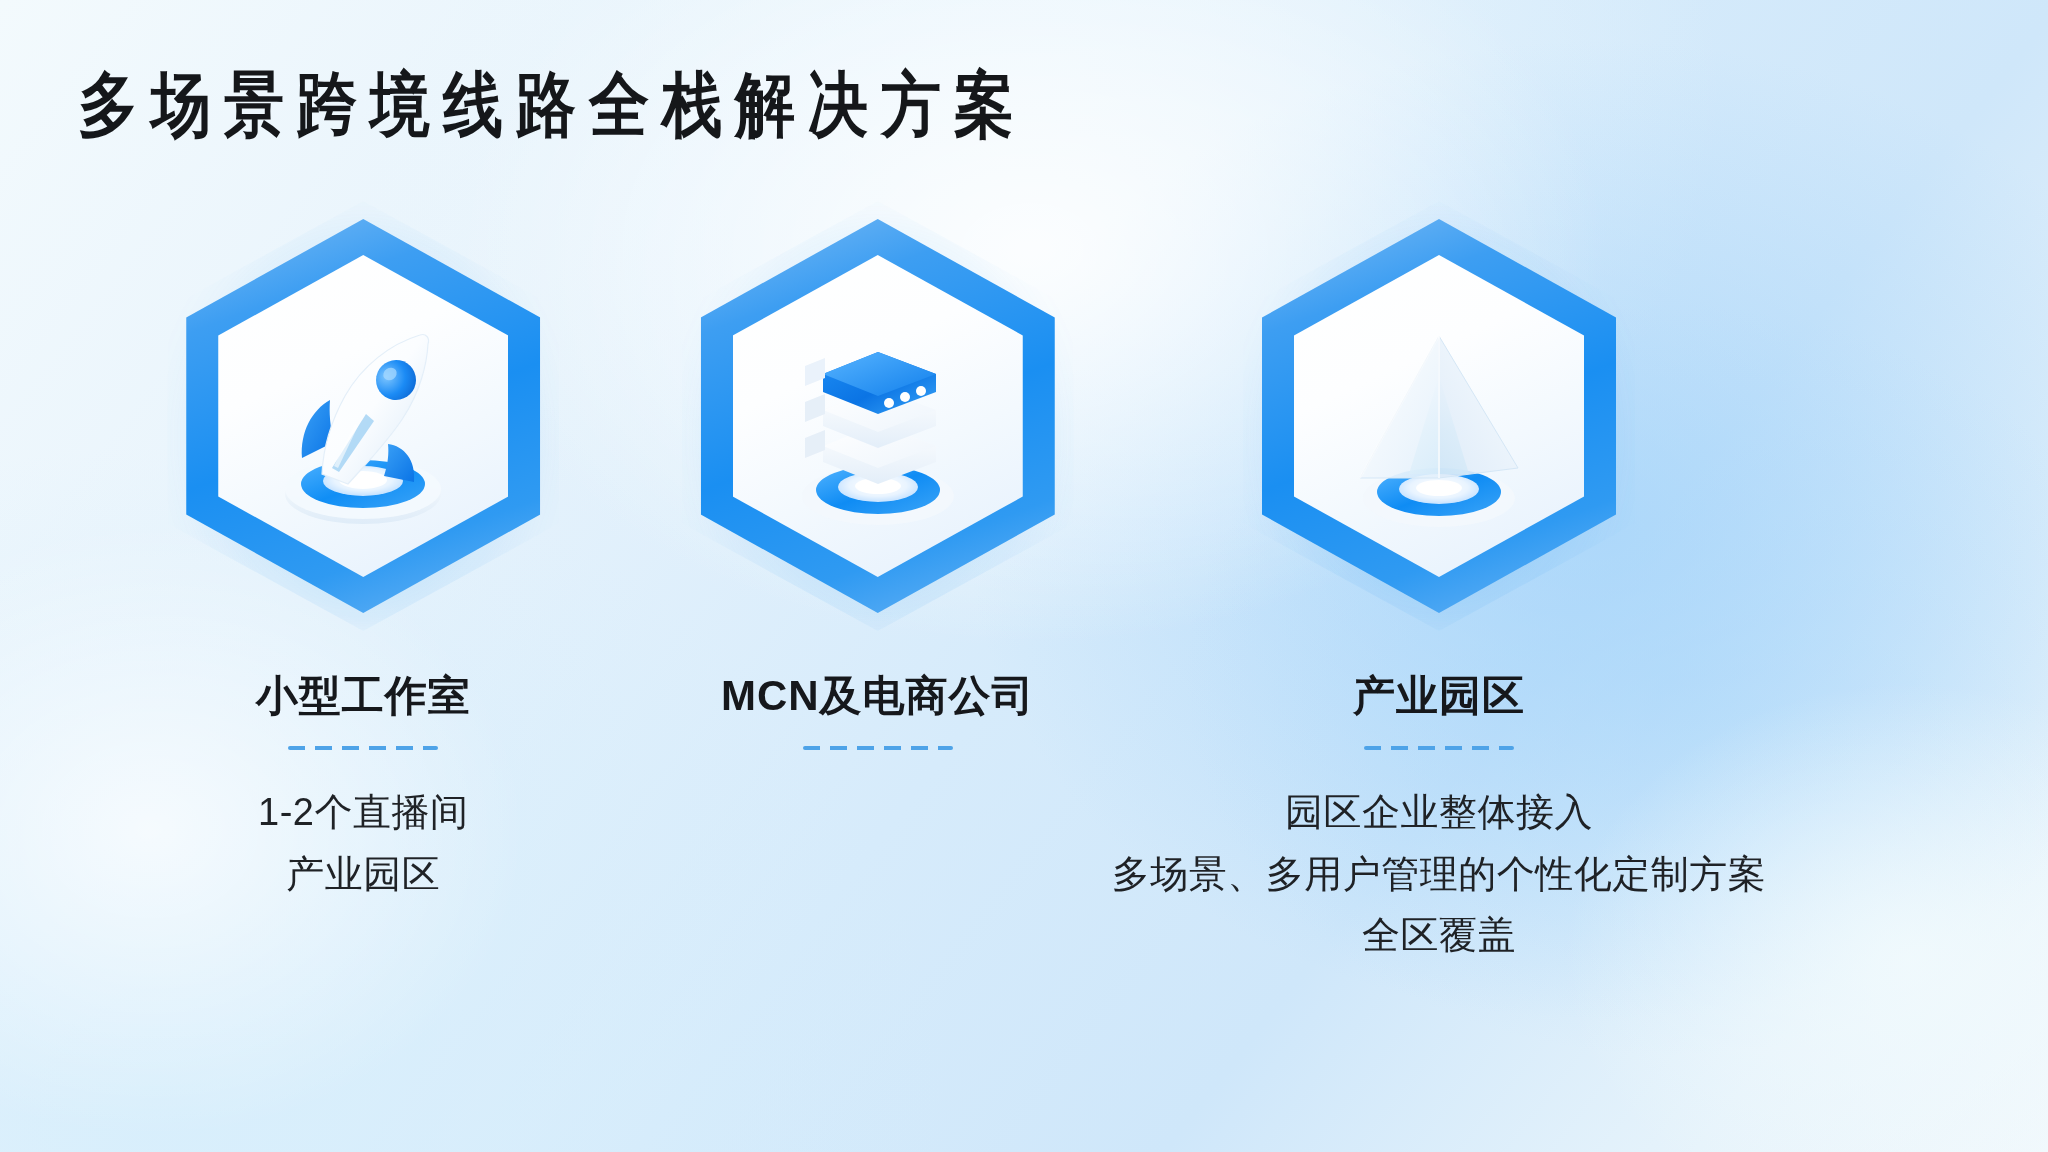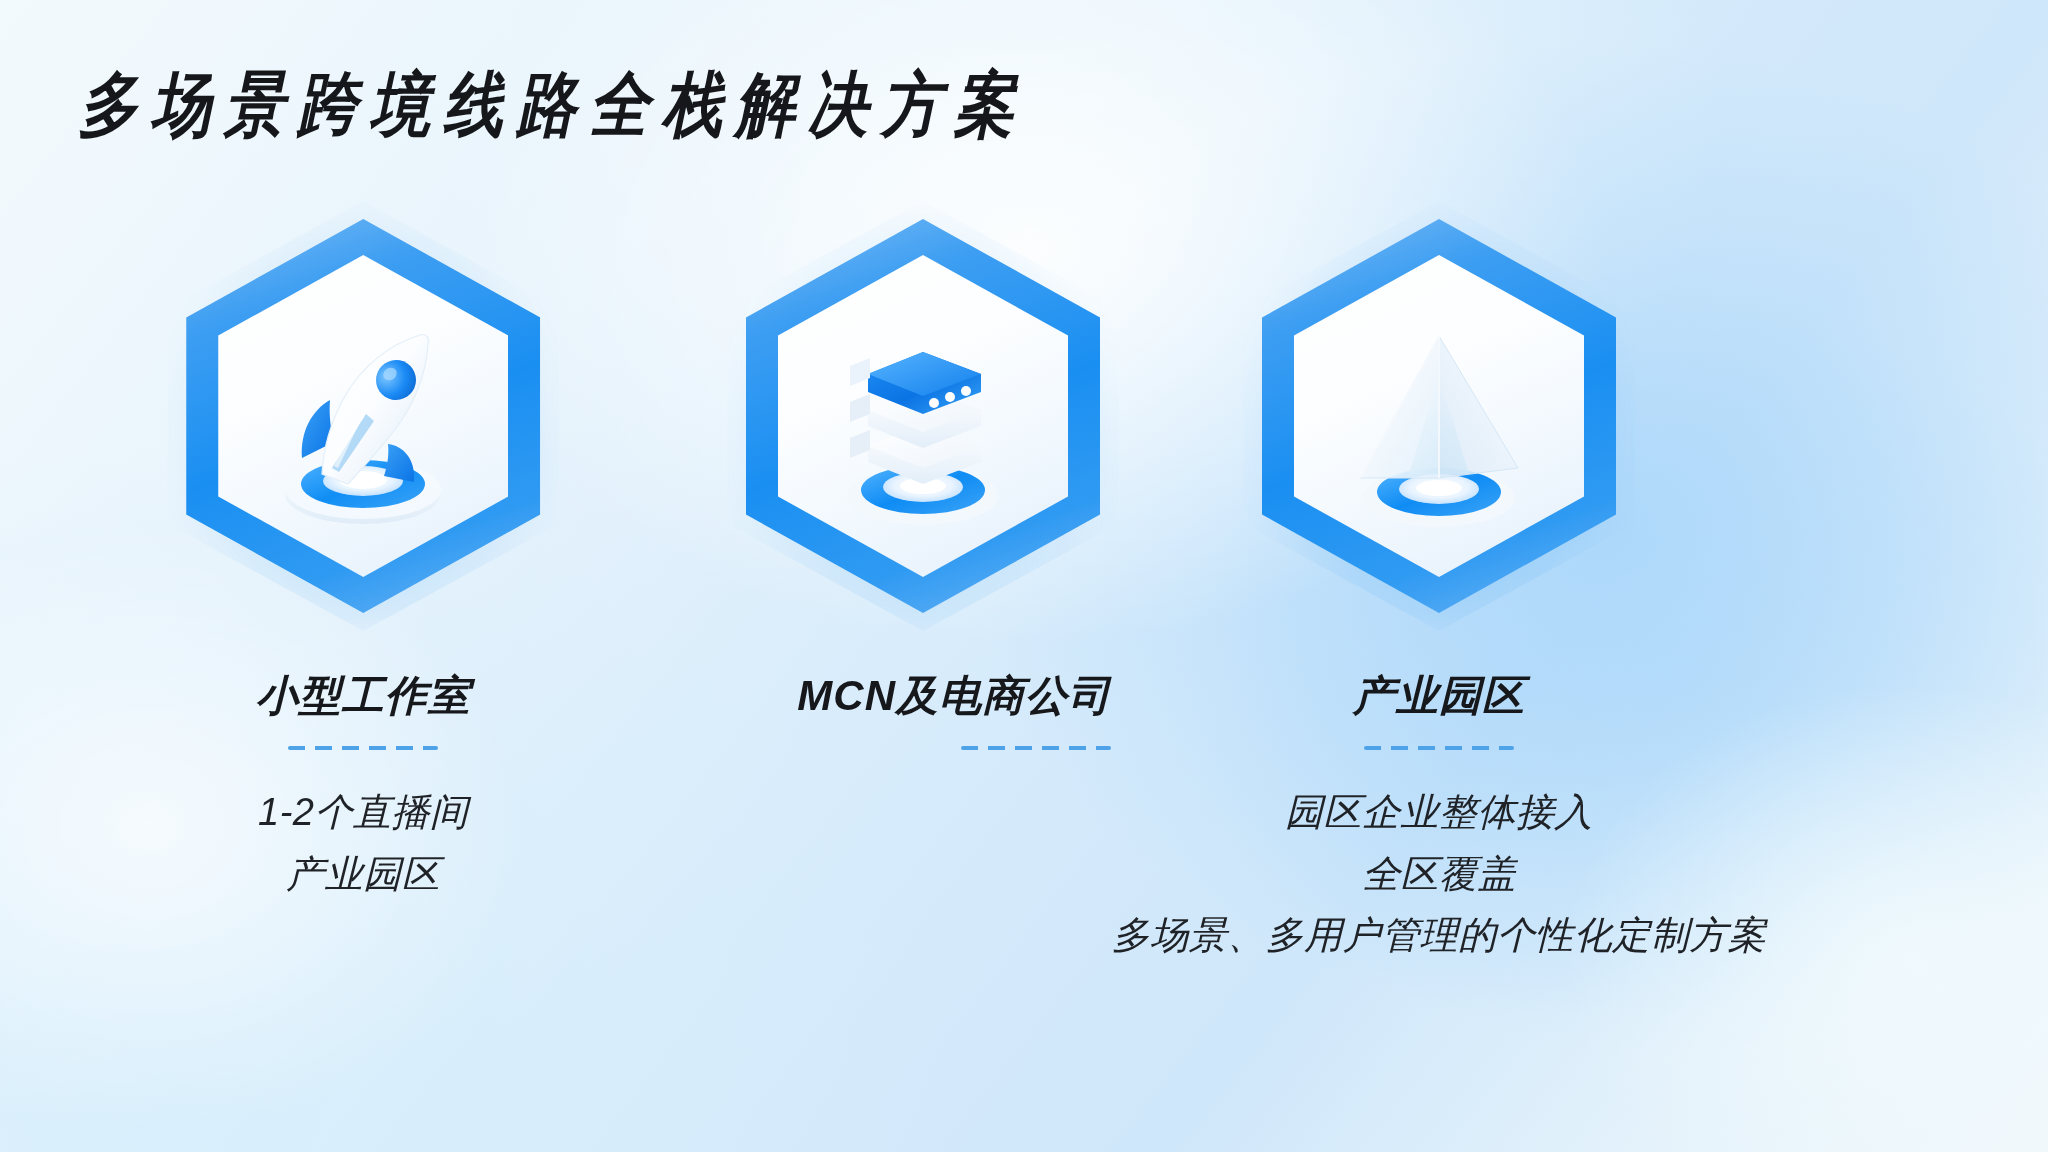--- a/index.html
+++ b/index.html
@@ -14,21 +14,20 @@
   .poster {
     position: relative;
     width: 2048px;
     height: 1152px;
     overflow: hidden;
     background:
       radial-gradient(ellipse 900px 700px at 78% 46%, rgba(150,205,250,0.55) 0%, rgba(150,205,250,0.0) 70%),
       radial-gradient(ellipse 1100px 900px at 8% 95%, rgba(214,238,252,0.85) 0%, rgba(214,238,252,0) 72%),
       radial-gradient(ellipse 1000px 800px at 50% 8%, rgba(236,247,253,0.95) 0%, rgba(236,247,253,0) 70%),
       linear-gradient(128deg, #f3fafd 0%, #e7f3fc 26%, #d6ebfb 52%, #cfe7fa 70%, #e6f3fb 88%, #f1f8fc 100%);
-    font-style: italic;
   }
 
   
   .blob {
     position: absolute;
     border-radius: 50%;
     pointer-events: none;
   }
   .blob-a {
     width: 1200px; height: 820px;
@@ -75,21 +74,21 @@
     display: flex;
     justify-content: flex-start;
   }
   .card {
     width: 560px;
     display: flex;
     flex-direction: column;
     align-items: center;
   }
   .card-1 { margin-left: 130px; }
-  .card-2 { margin-left: 48px; align-items: flex-end; }
+  .card-2 { margin-left: 48px; }
   .card-3 { margin-left: 48px; justify-content: flex-end; }
 
   
   .hex-wrap {
     position: relative;
     width: 376px;
     height: 412px;
   }
   .hex-outer, .hex-inner, .hex-glow {
     position: absolute;
@@ -352,19 +351,19 @@
 
             <path d="M125 40 L125 182" stroke="#ffffff" stroke-width="1.6" opacity="0.85"></path>
             <path d="M125 40 L46 182" stroke="#ffffff" stroke-width="1.6" opacity="0.7"></path>
           </svg>
         </div>
       </div>
       <div class="card-title">产业园区</div>
       <div class="divider"></div>
       <div class="card-lines">
         <div class="card-line">园区企业整体接入</div>
+        <div class="card-line">多场景、多用户管理的个性化定制方案</div>
         <div class="card-line">全区覆盖</div>
-        <div class="card-line">多场景、多用户管理的个性化定制方案</div>
       </div>
     </div>
 
   </div>
 </div>
 
 </body></html>

